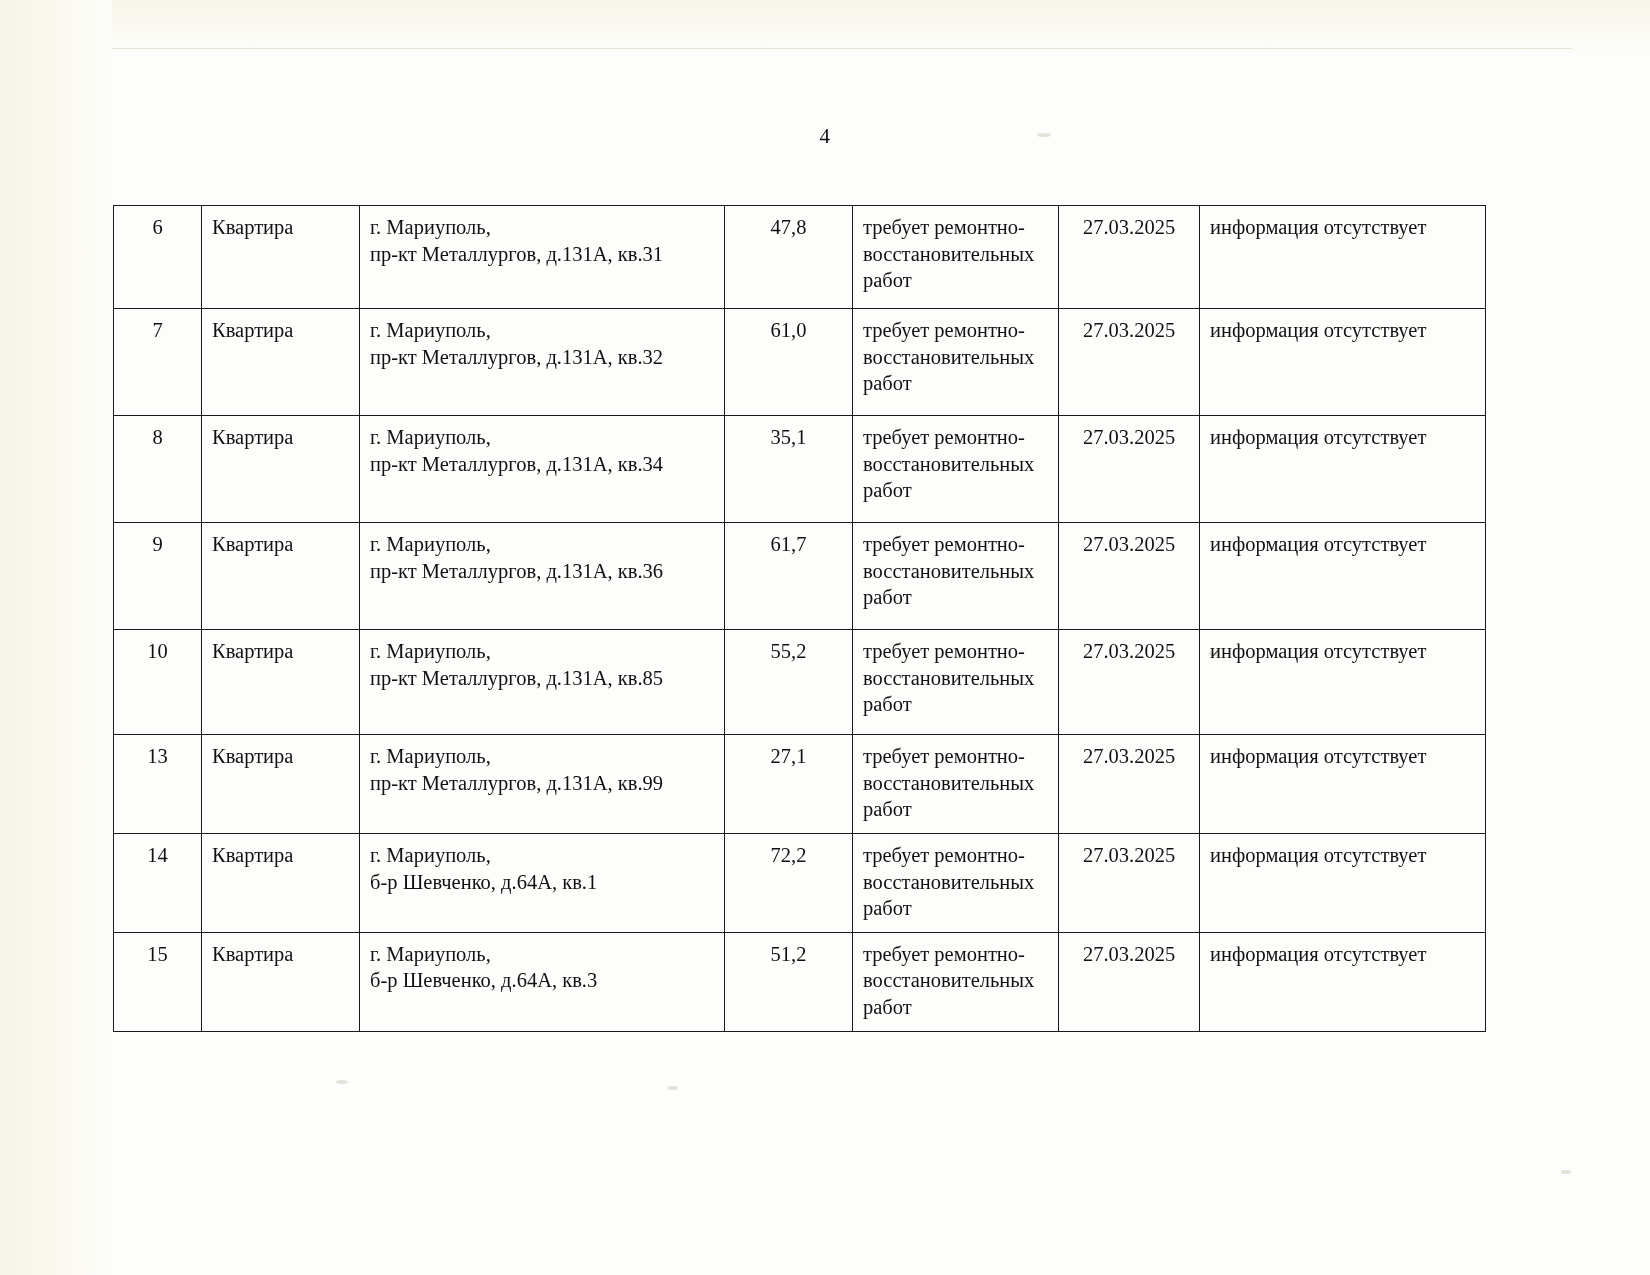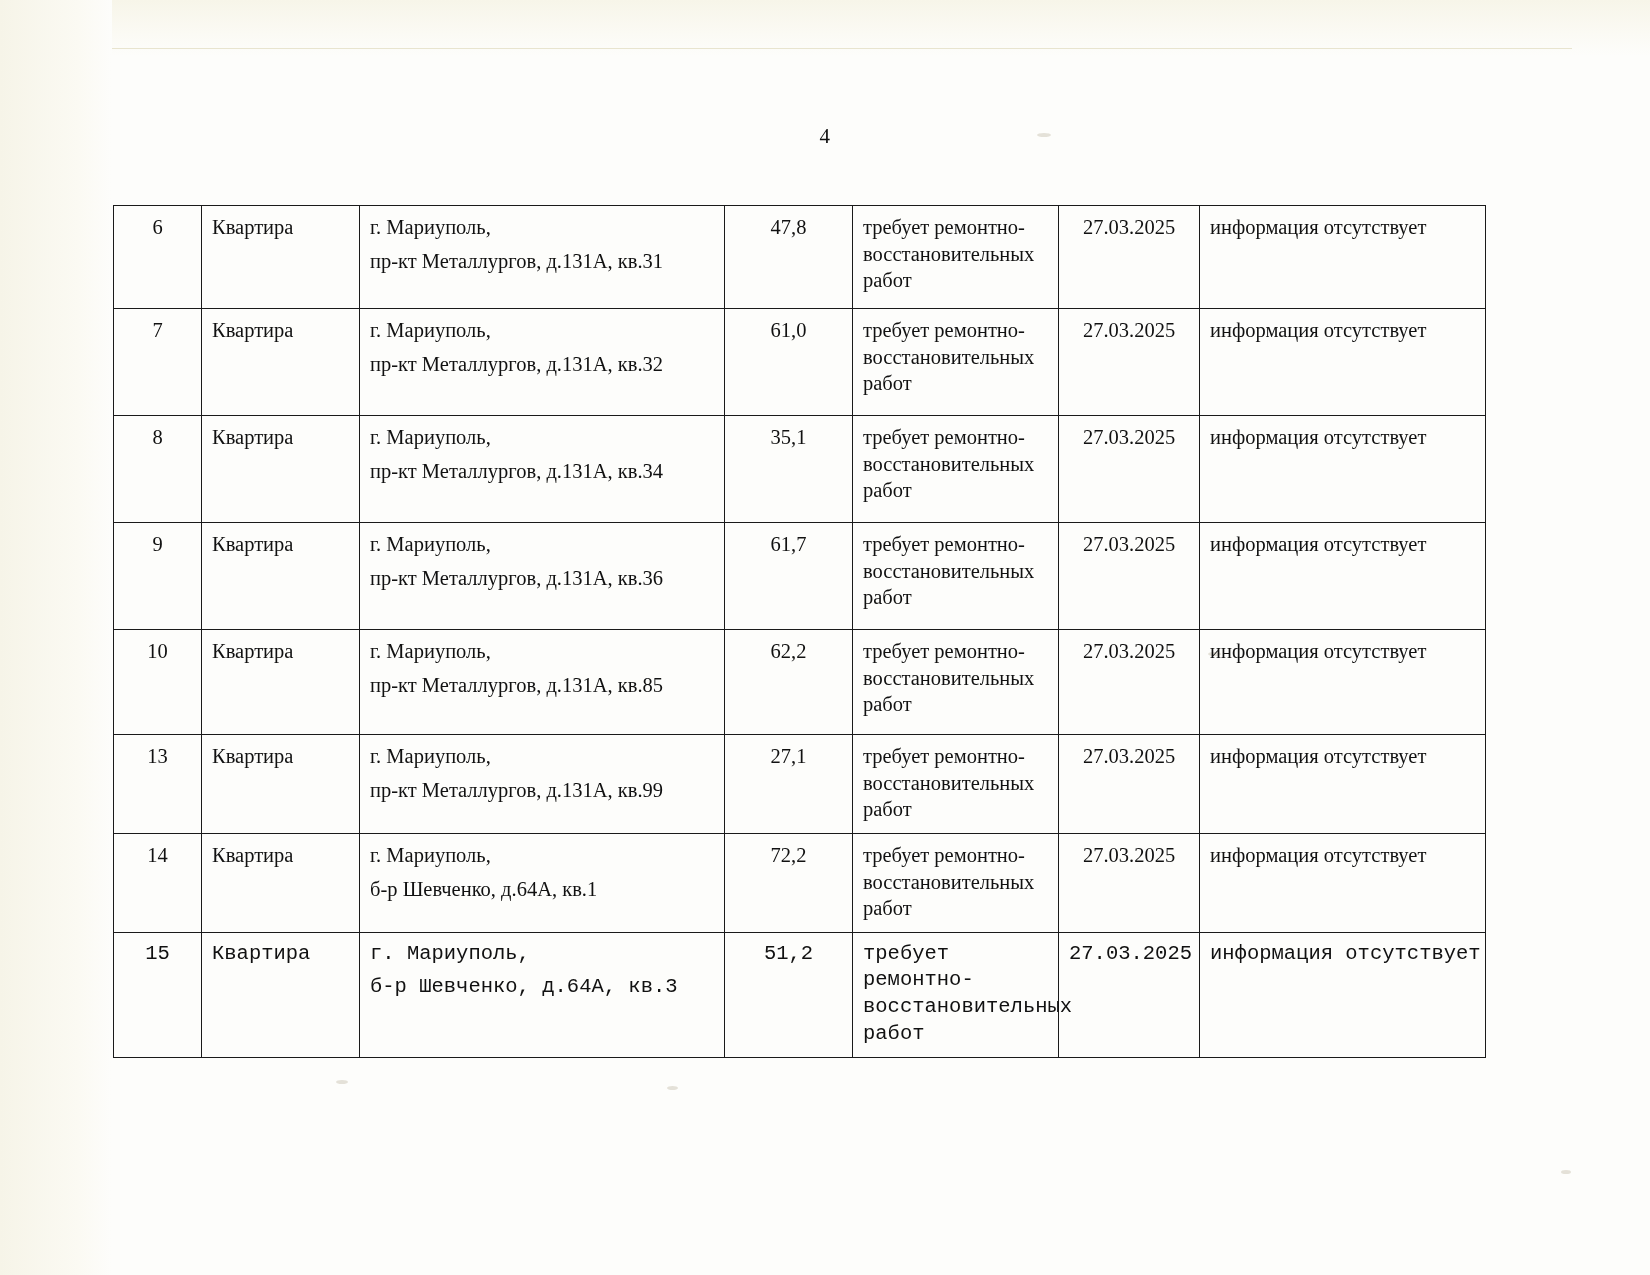--- a/index.html
+++ b/index.html
@@ -101,21 +101,21 @@
   td.type {
     padding-left: 12px;
     font-size: 20.5px;
   }
   td.addr {
     padding-left: 18px;
     font-size: 20.5px;
   }
   td.addr .line2 {
     display: block;
-    margin-top: 7px;
+    margin-top: 0;
   }
   td.area {
     text-align: center;
     font-size: 20.5px;
     padding-top: 7px;
   }
   td.state {
     font-size: 19.5px;
     line-height: 1.32;
     padding-top: 12px;
@@ -136,21 +136,21 @@
   
   tr.r0 td { height: 84px; }
   tr.r1 td { height: 88px; }
   tr.r2 td { height: 88px; }
   tr.r3 td { height: 88px; }
   tr.r4 td { height: 86px; }
   tr.r5 td { height: 82px; }
   tr.r6 td { height: 66px; }
   tr.r7 td { height: 66px; }
   tr.r8 td { height: 62px; }
-  tr.r9 td { height: 74px; font-family: Liberation Mono, monospace; }
+  tr.r9 td { height: 74px; }
 
   
   .speck {
     position: absolute;
     background: #cfcbbb;
     border-radius: 50%;
     opacity: .55;
     pointer-events: none;
   }
 </style>
@@ -235,21 +235,21 @@
           <td class="info">информация отсутствует</td>
         </tr>
 
         <tr class="r4">
           <td class="num">10</td>
           <td class="type">Квартира</td>
           <td class="addr">
             <span>г. Мариуполь,</span>
             <span class="line2">пр-кт Металлургов, д.131А, кв.85</span>
           </td>
-          <td class="area">62,2</td>
+          <td class="area">55,2</td>
           <td class="state">требует ремонтно-восстановительных работ</td>
           <td class="date">27.03.2025</td>
           <td class="info">информация отсутствует</td>
         </tr>
 
 
 
         <tr class="r7">
           <td class="num">13</td>
           <td class="type">Квартира</td>

